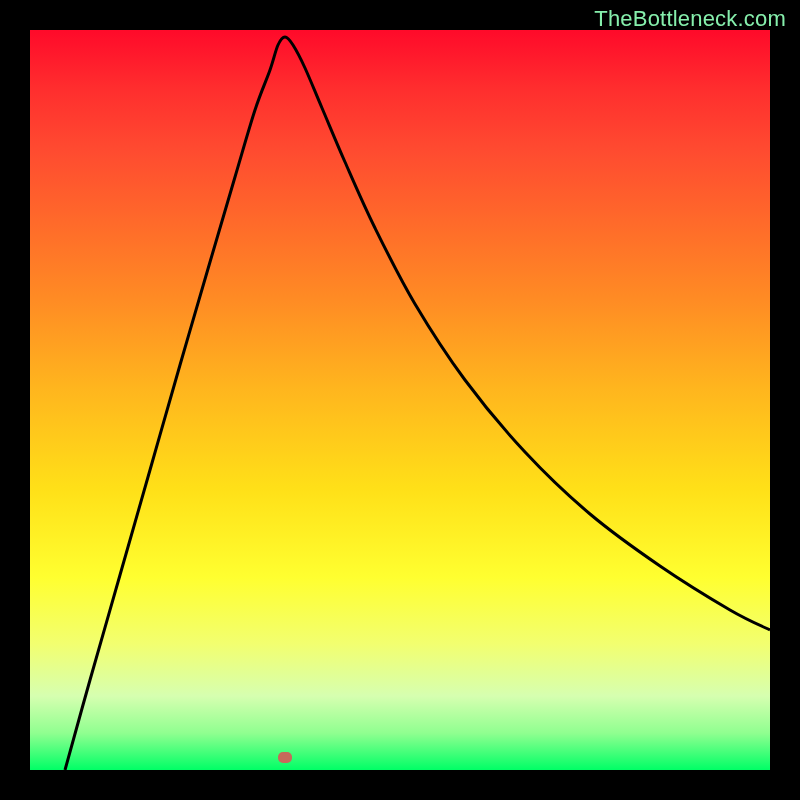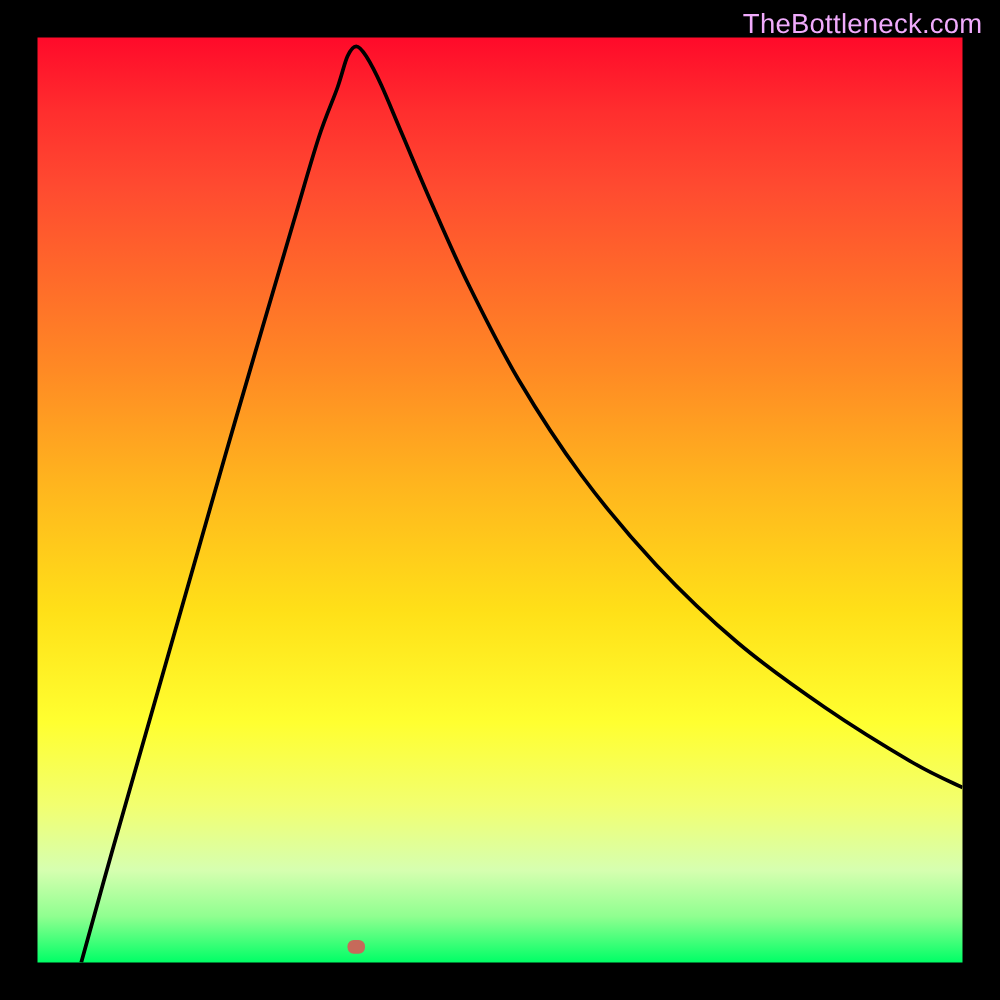--- a/index.html
+++ b/index.html
@@ -39,21 +39,21 @@
       #f2ff70 83%,
       #d6ffb0 90%,
       #90ff90 95%,
       #00ff66 100%
     );
   }
   .watermark {
     position: absolute;
     top: 6px;
     right: 14px;
-    color: #f0abfc;
+    color: #86efac;
     font-size: 22px;
     letter-spacing: 0.2px;
   }
   svg.curve {
     position: absolute;
     top: 0;
     left: 0;
     width: 740px;
     height: 740px;
     pointer-events: none;

